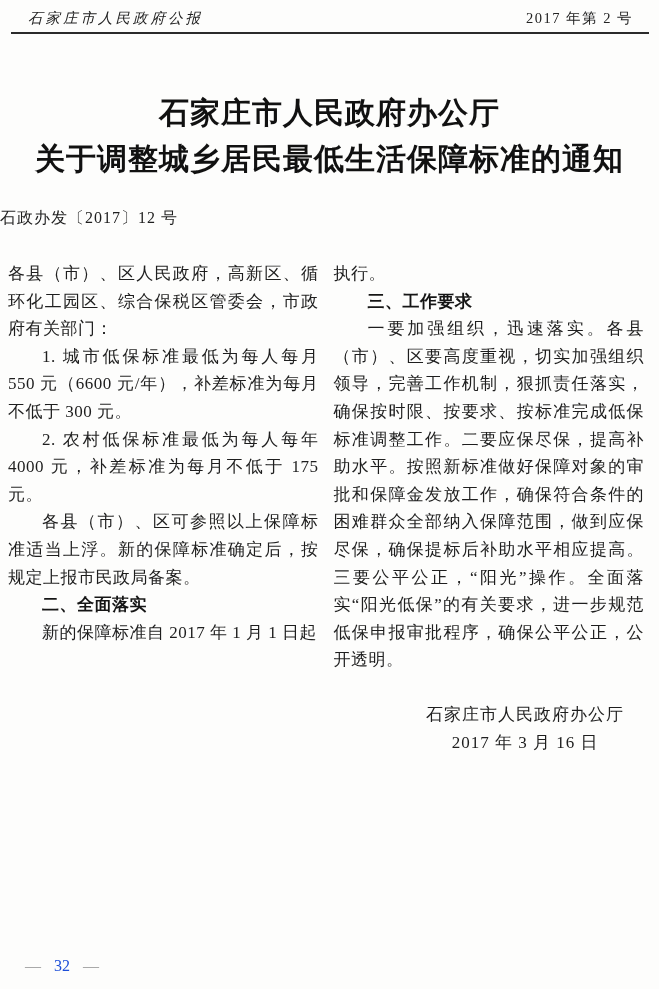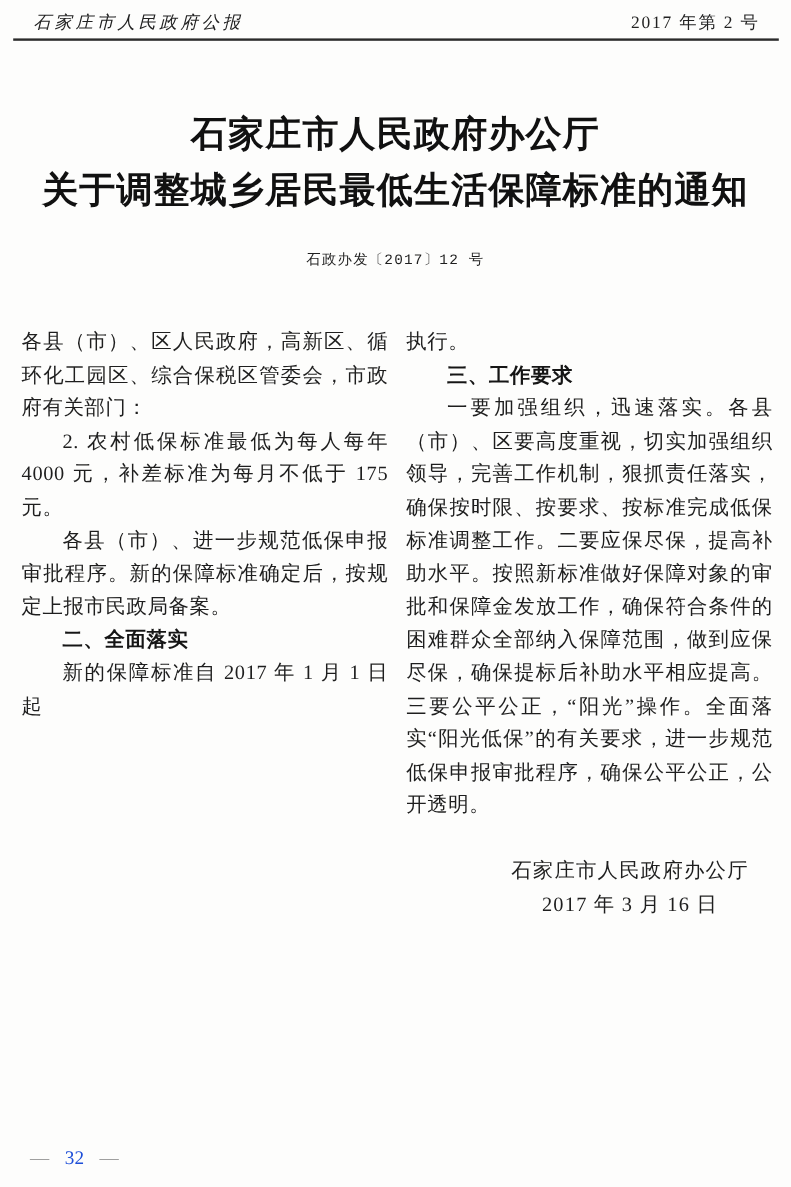--- a/index.html
+++ b/index.html
@@ -36,33 +36,32 @@
     margin: 56px 16px 0 16px;
     text-align: center;
     font-weight: 700;
     font-size: 30px;
     line-height: 46px;
     color: #111;
     letter-spacing: 1px;
   }
   .doc-number {
     margin-top: 26px;
-    text-align: center;
-    font-size: 12px;
+    text-align: left;
+    font-size: 16px;
     letter-spacing: 1px;
     color: #1e1e1e;
-    font-family: Liberation Mono, monospace;
   }
 
   
   .columns {
     display: flex;
     gap: 15px;
-    padding: 0 15px 0 18px;
-    margin-top: 46px;
+    padding: 0 15px 0 8px;
+    margin-top: 31px;
   }
   .col { flex: 1 1 0; min-width: 0; }
   .col p, .col h3 {
     margin: 0;
     font-size: 17px;
     line-height: 27.6px;
     text-align: justify;
     text-justify: inter-ideograph;
     letter-spacing: 0.5px;
   }
@@ -115,22 +114,23 @@
   <h1 class="doc-title">
     <div>石家庄市人民政府办公厅</div>
     <div>关于调整城乡居民最低生活保障标准的通知</div>
   </h1>
 
   <div class="doc-number">石政办发〔2017〕12 号</div>
 
   <div class="columns">
     <div class="col">
       <p class="para no-indent">各县（市）、区人民政府，高新区、循环化工园区、综合保税区管委会，市政府有关部门：</p>
+      <p class="para">1. 城市低保标准最低为每人每月 550 元（6600 元/年），补差标准为每月不低于 300 元。</p>
       <p class="para">2. 农村低保标准最低为每人每年 4000 元，补差标准为每月不低于 175 元。</p>
-      <p class="para">各县（市）、进一步规范低保申报审批程序。新的保障标准确定后，按规定上报市民政局备案。</p>
+      <p class="para">各县（市）、区可参照以上保障标准适当上浮。新的保障标准确定后，按规定上报市民政局备案。</p>
       <h3 class="sec-heading">二、全面落实</h3>
       <p class="para">新的保障标准自 2017 年 1 月 1 日起</p>
     </div>
 
     <div class="col">
       <p class="para no-indent">执行。</p>
       <h3 class="sec-heading">三、工作要求</h3>
       <p class="para">一要加强组织，迅速落实。各县（市）、区要高度重视，切实加强组织领导，完善工作机制，狠抓责任落实，确保按时限、按要求、按标准完成低保标准调整工作。二要应保尽保，提高补助水平。按照新标准做好保障对象的审批和保障金发放工作，确保符合条件的困难群众全部纳入保障范围，做到应保尽保，确保提标后补助水平相应提高。三要公平公正，“阳光”操作。全面落实“阳光低保”的有关要求，进一步规范低保申报审批程序，确保公平公正，公开透明。</p>
 
       <div class="signature">

